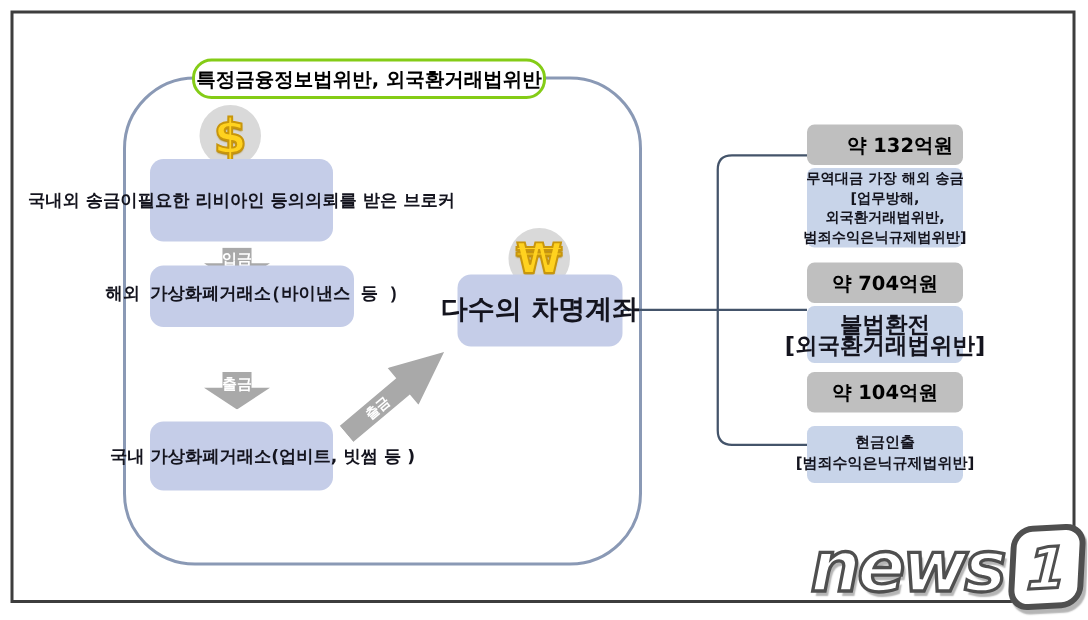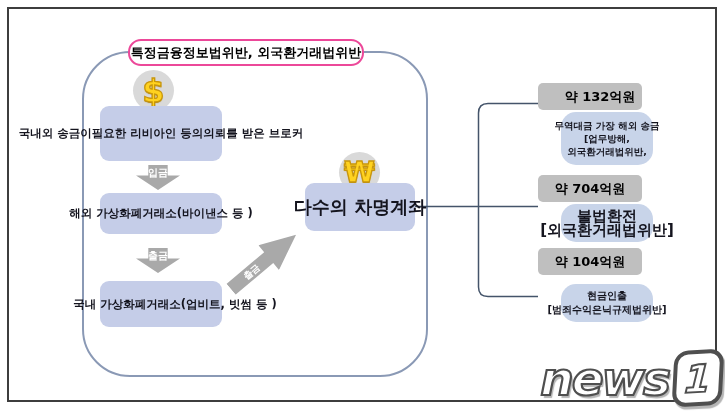--- a/index.html
+++ b/index.html
@@ -7,21 +7,21 @@
   body { font-family:"DejaVu Sans", sans-serif; }
   .canvas { position:relative; width:725px; height:413px; background:#ffffff; overflow:hidden; }
 
   .frame { position:absolute; left:7px; top:7px; width:710px; height:395px;
            border:2px solid #3d3d3d; background:#ffffff; }
 
   .container-round { position:absolute; left:82px; top:51px; width:346px; height:326px;
            border:2px solid #8a99b5; border-radius:48px; background:#ffffff; z-index:1; }
 
   .title-box { position:absolute; left:128px; top:39px; width:236px; height:27px;
-           background:#ffffff; border:2px solid #ec4899; border-radius:13px;
+           background:#ffffff; border:2px solid #84cc16; border-radius:13px;
            display:flex; align-items:center; justify-content:center; z-index:5;
            font-size:13px; font-weight:bold; color:#000; white-space:nowrap; }
 
   .icon-circle { position:absolute; width:41px; height:41px; border-radius:50%;
            background:#d9d9d9; z-index:2; display:flex; align-items:center; justify-content:center; }
   .gold-glyph { font-weight:bold; color:#ffd21f; -webkit-text-stroke:1.3px #c8960c;
            text-shadow:0 1px 1px #a87d08; line-height:1; }
 
   .flow-box { position:absolute; background:#c5cde8; border-radius:9px; z-index:3;
            display:flex; flex-direction:row; align-items:center; justify-content:center;
@@ -37,22 +37,22 @@
            background:#a9a9a9; z-index:2; transform:rotate(-40deg);
            clip-path:polygon(0 28%, 58% 28%, 58% 0, 100% 50%, 58% 100%, 58% 72%, 0 72%);
            display:flex; align-items:center; justify-content:flex-start; }
   .diag-arrow .arrow-label { font-size:9px; font-weight:bold; color:#ffffff; margin-left:18px; white-space:nowrap; }
 
   svg.connectors { position:absolute; left:0; top:0; width:725px; height:413px; z-index:2; }
 
   .result-header { position:absolute; left:538px; width:104px; height:27px;
            background:#bfbfbf; border-radius:5px; display:flex; align-items:center; justify-content:center;
            font-size:13px; font-weight:bold; color:#000; z-index:3; white-space:nowrap; }
-  .result-body { position:absolute; left:561px; width:92px;
-           background:#c8d4e9; border-radius:15px; display:flex; flex-direction:column;
+  .result-body { position:absolute; left:538px; width:104px;
+           background:#c8d4e9; border-radius:5px; display:flex; flex-direction:column;
            align-items:center; justify-content:center;
            font-weight:bold; color:#14141e; text-align:center; z-index:3; }
   .result-body .ln { display:block; white-space:nowrap; }
 
   .watermark { position:absolute; left:528px; top:344px; width:195px; height:68px; z-index:10;
            display:flex; align-items:center; justify-content:flex-end; }
   .news-text { font-style:italic; font-weight:bold; font-size:47px; color:#ffffff;
            -webkit-text-stroke:2.2px #4f4f4f; letter-spacing:-2px;
            text-shadow:2px 3px 1px #b5b5b5; line-height:1; }
   .one-box { display:inline-block; width:50px; height:56px; background:#ffffff;
@@ -87,21 +87,21 @@
   <div class="flow-box" style="left:100px; top:106px; width:122px; height:55px; font-size:11.5px;">
     <span class="ln">국내외 송금이</span>
     <span class="ln">필요한 리비아인 등의</span>
     <span class="ln">의뢰를 받은 브로커</span>
   </div>
 
   <div class="down-arrow" style="left:136px; top:165px; width:44px; height:25px;">
     <span class="arrow-label">입금</span>
   </div>
 
-  <div class="flow-box" style="left:100px; top:193px; width:122px; height:41px; font-size:11.5px;">
+  <div class="flow-box" style="left:100px; top:177px; width:136px; height:41px; font-size:11.5px;font-family:Liberation Mono, monospace;">
     <span class="ln">해외 가상화폐거래소</span>
     <span class="ln">(바이낸스 등 )</span>
   </div>
 
   <div class="down-arrow" style="left:136px; top:248px; width:44px; height:25px;">
     <span class="arrow-label">출금</span>
   </div>
 
   <div class="flow-box" style="left:100px; top:281px; width:122px; height:46px; font-size:11.5px;padding-left:28px;">
     <span class="ln">국내 가상화폐거래소</span>
@@ -120,20 +120,21 @@
     <span class="ln">다수의 차명계좌</span>
   </div>
 
   <div class="result-header" style="top:83px;padding-left:20px;">
     <span>약 132억원</span>
   </div>
   <div class="result-body" style="top:112px; height:53px; font-size:9.5px; line-height:13px;">
     <span class="ln">무역대금 가장 해외 송금</span>
     <span class="ln">[업무방해,</span>
     <span class="ln">외국환거래법위반,</span>
+    <span class="ln">범죄수익은닉규제법위반]</span>
   </div>
 
   <div class="result-header" style="top:175px;">
     <span>약 704억원</span>
   </div>
   <div class="result-body" style="top:204px; height:38px; font-size:15px; line-height:14px;">
     <span class="ln">불법환전</span>
     <span class="ln">[외국환거래법위반]</span>
   </div>
 

